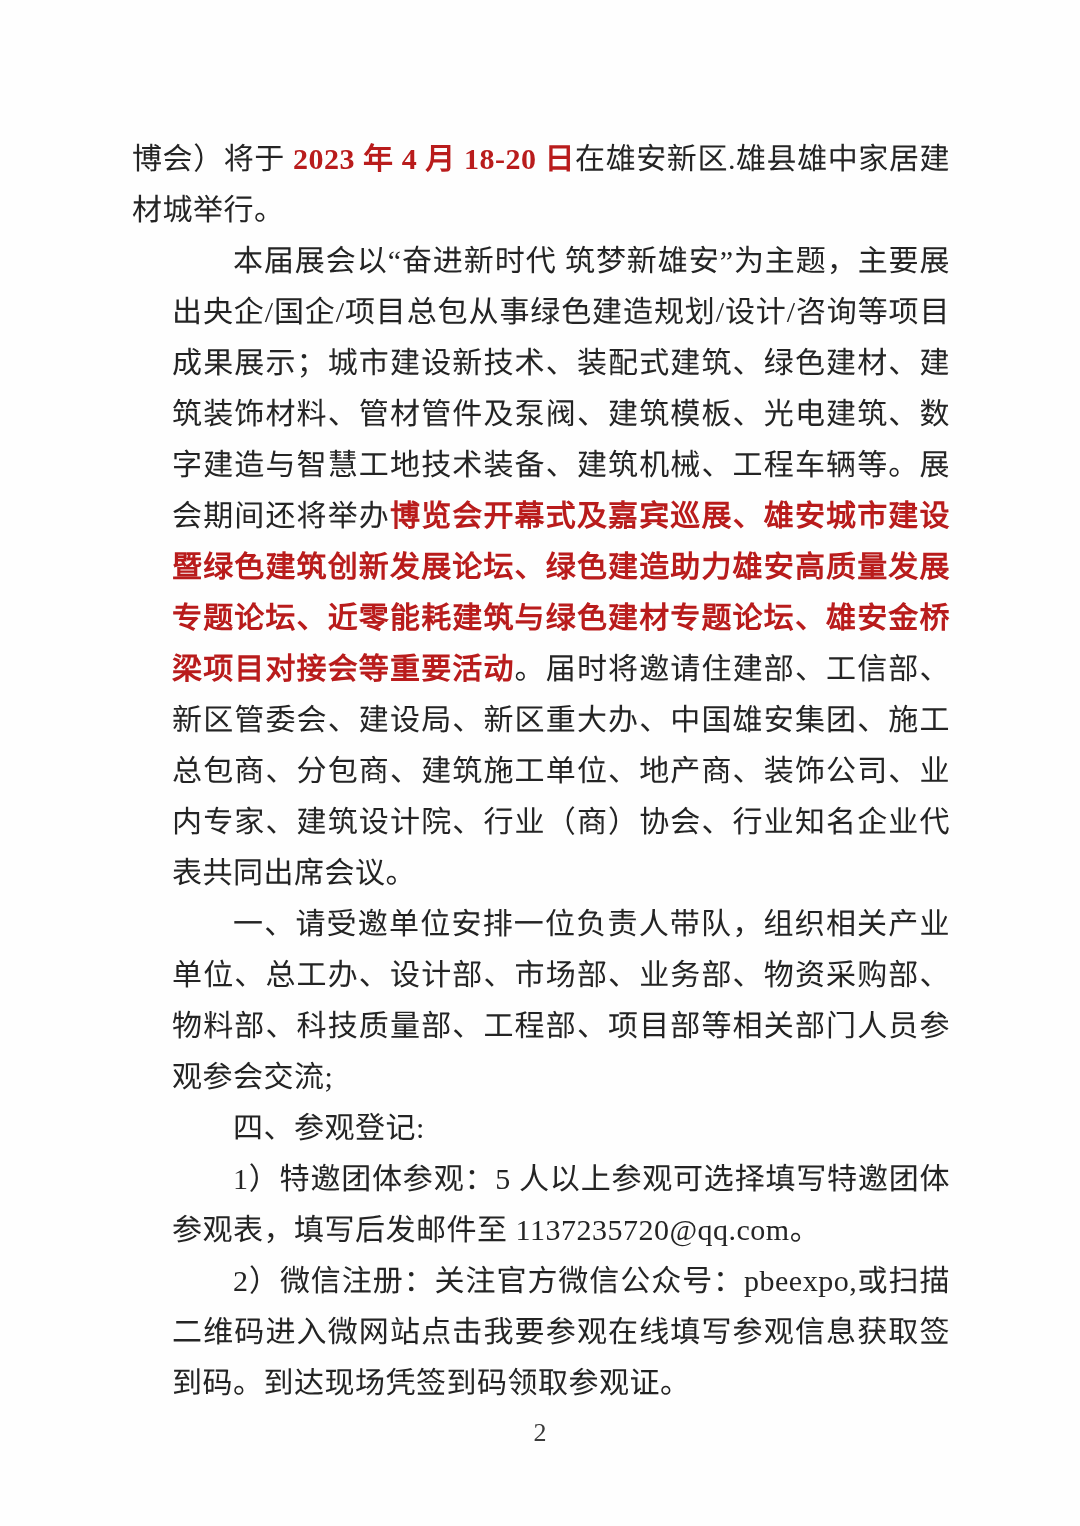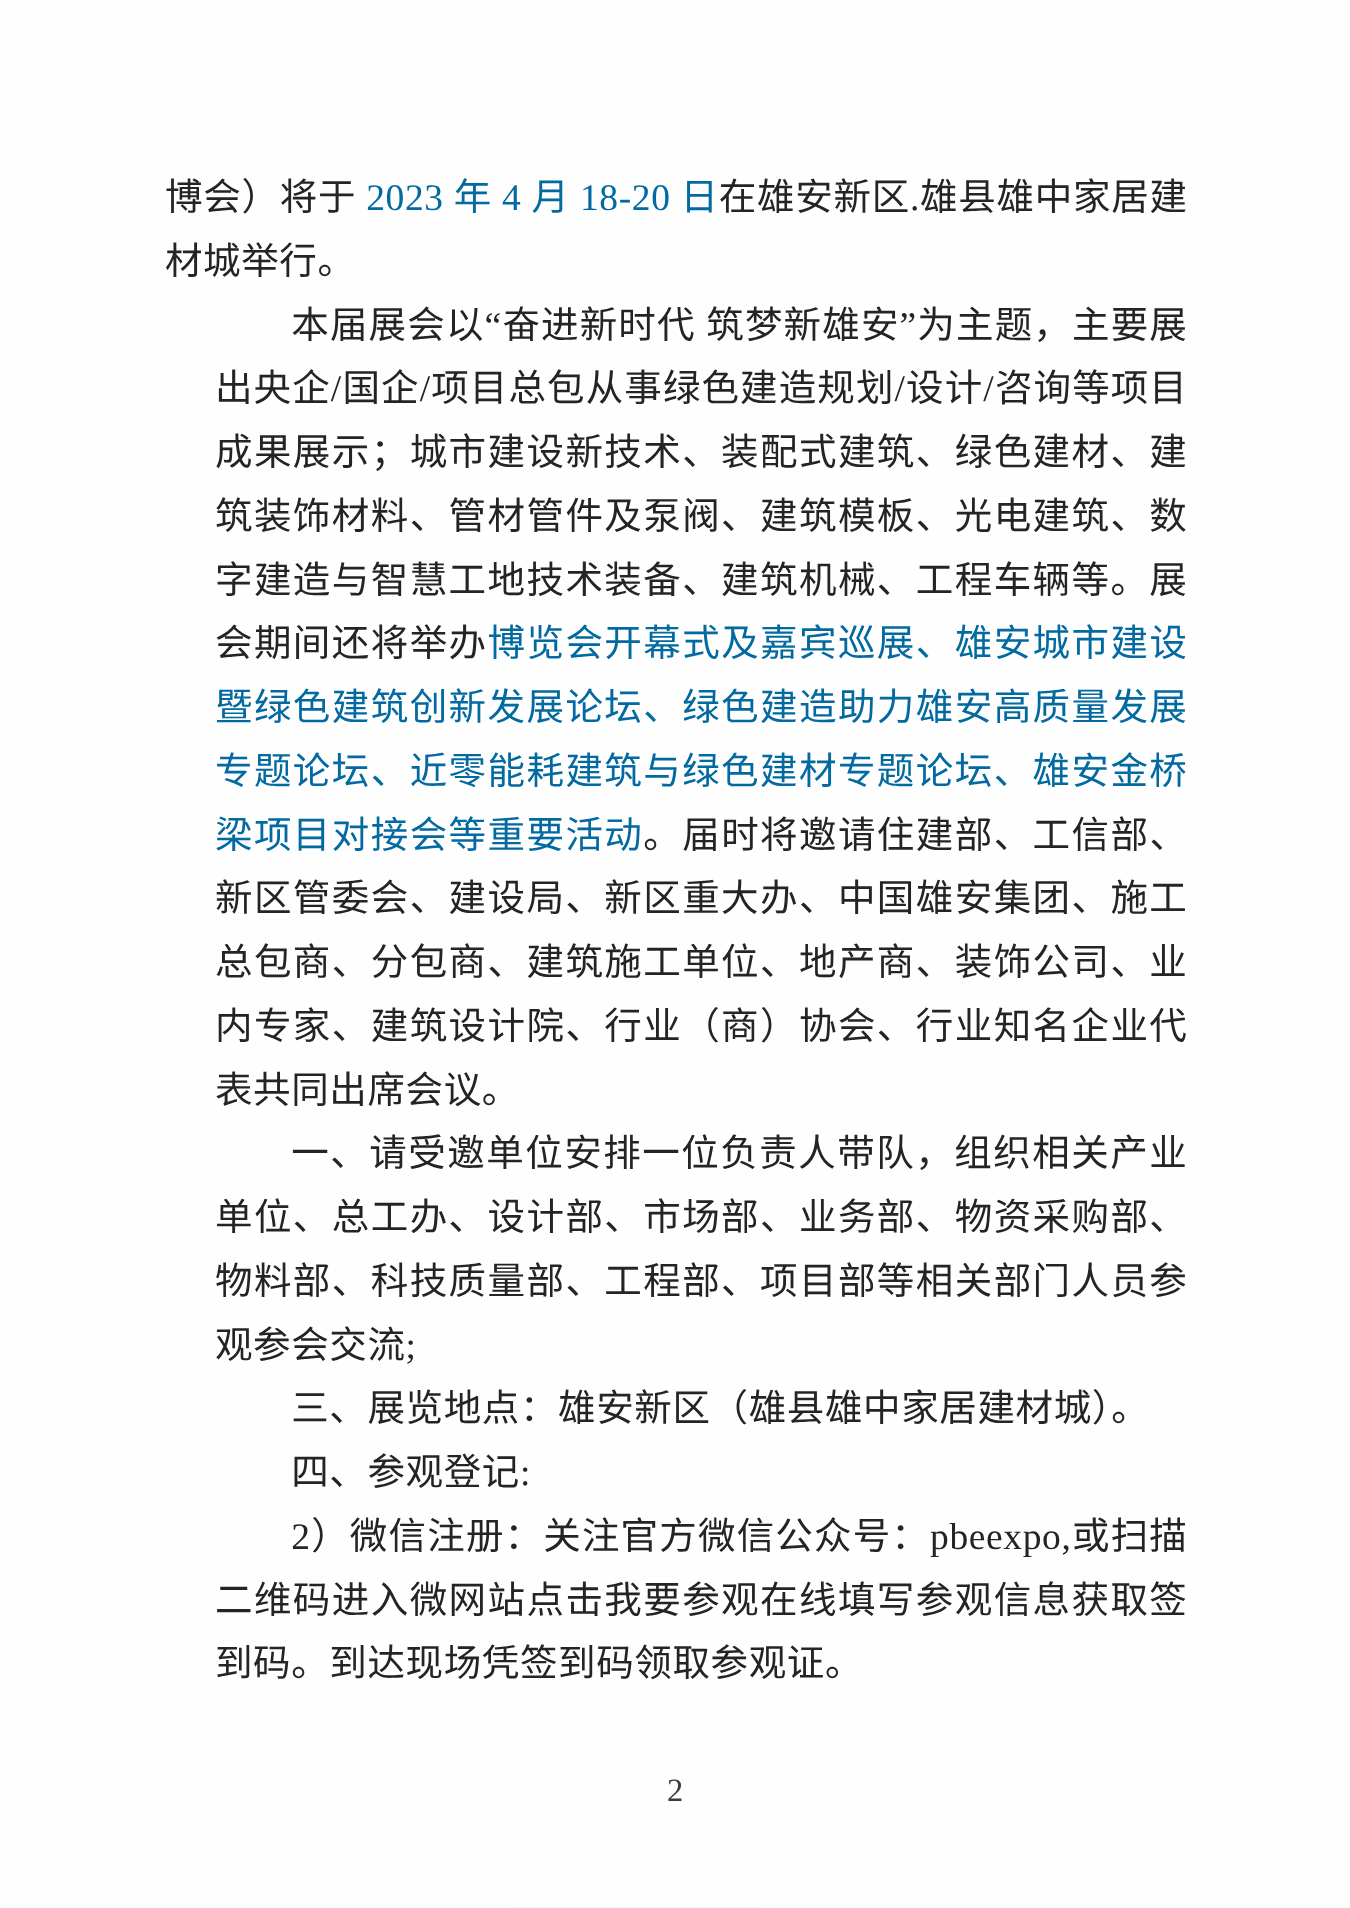--- a/index.html
+++ b/index.html
@@ -30,22 +30,22 @@
     letter-spacing: 0.5px;
     text-align: justify;
     text-align-last: left;
     word-break: break-all;
   }
   .para.indent {
     text-indent: 61px;
     margin-left: 40px;
   }
   .run-bold {
-    font-weight: normal;
-    color: #0369a1;
+    font-weight: bold;
+    color: #b91c1c;
   }
   .page-footer {
     position: absolute;
     left: 0;
     width: 100%;
     bottom: 78px;
     text-align: center;
   }
   .page-number {
     font-size: 26px;
@@ -55,20 +55,20 @@
 </style>
 </head>
 <body>
 
 <div class="page" lang="zh-CN">
   <div class="doc-body">
 
   <p class="para"><span class="run">博会）将于 </span><span class="run-bold">2023 年 4 月 18-20 日</span><span class="run">在雄安新区.雄县雄中家居建材城举行。</span></p>
       <p class="para indent"><span class="run">本届展会以“奋进新时代 筑梦新雄安”为主题，主要展出央企/国企/项目总包从事绿色建造规划/设计/咨询等项目成果展示；城市建设新技术、装配式建筑、绿色建材、建筑装饰材料、管材管件及泵阀、建筑模板、光电建筑、数字建造与智慧工地技术装备、建筑机械、工程车辆等。展会期间还将举办</span><span class="run-bold">博览会开幕式及嘉宾巡展、雄安城市建设暨绿色建筑创新发展论坛、绿色建造助力雄安高质量发展专题论坛、近零能耗建筑与绿色建材专题论坛、雄安金桥梁项目对接会等重要活动</span><span class="run">。届时将邀请住建部、工信部、新区管委会、建设局、新区重大办、中国雄安集团、施工总包商、分包商、建筑施工单位、地产商、装饰公司、业内专家、建筑设计院、行业（商）协会、行业知名企业代表共同出席会议。</span></p>
       <p class="para indent"><span class="run">一、请受邀单位安排一位负责人带队，组织相关产业单位、总工办、设计部、市场部、业务部、物资采购部、物料部、科技质量部、工程部、项目部等相关部门人员参观参会交流;</span></p>
-      <p class="para indent"><span class="run">三、展览地点：雄安新区（雄县雄中家居建材城）。</span></p>
       <p class="para indent"><span class="run">四、参观登记:</span></p>
+      <p class="para indent"><span class="run">1）特邀团体参观：5 人以上参观可选择填写特邀团体参观表，填写后发邮件至 1137235720@qq.com。</span></p>
       <p class="para indent"><span class="run">2）微信注册：关注官方微信公众号：pbeexpo,或扫描二维码进入微网站点击我要参观在线填写参观信息获取签到码。到达现场凭签到码领取参观证。</span></p>
     </div>
   <div class="page-footer">
     <span class="page-number">2</span>
   </div>
 </div>
 
 </body></html>

